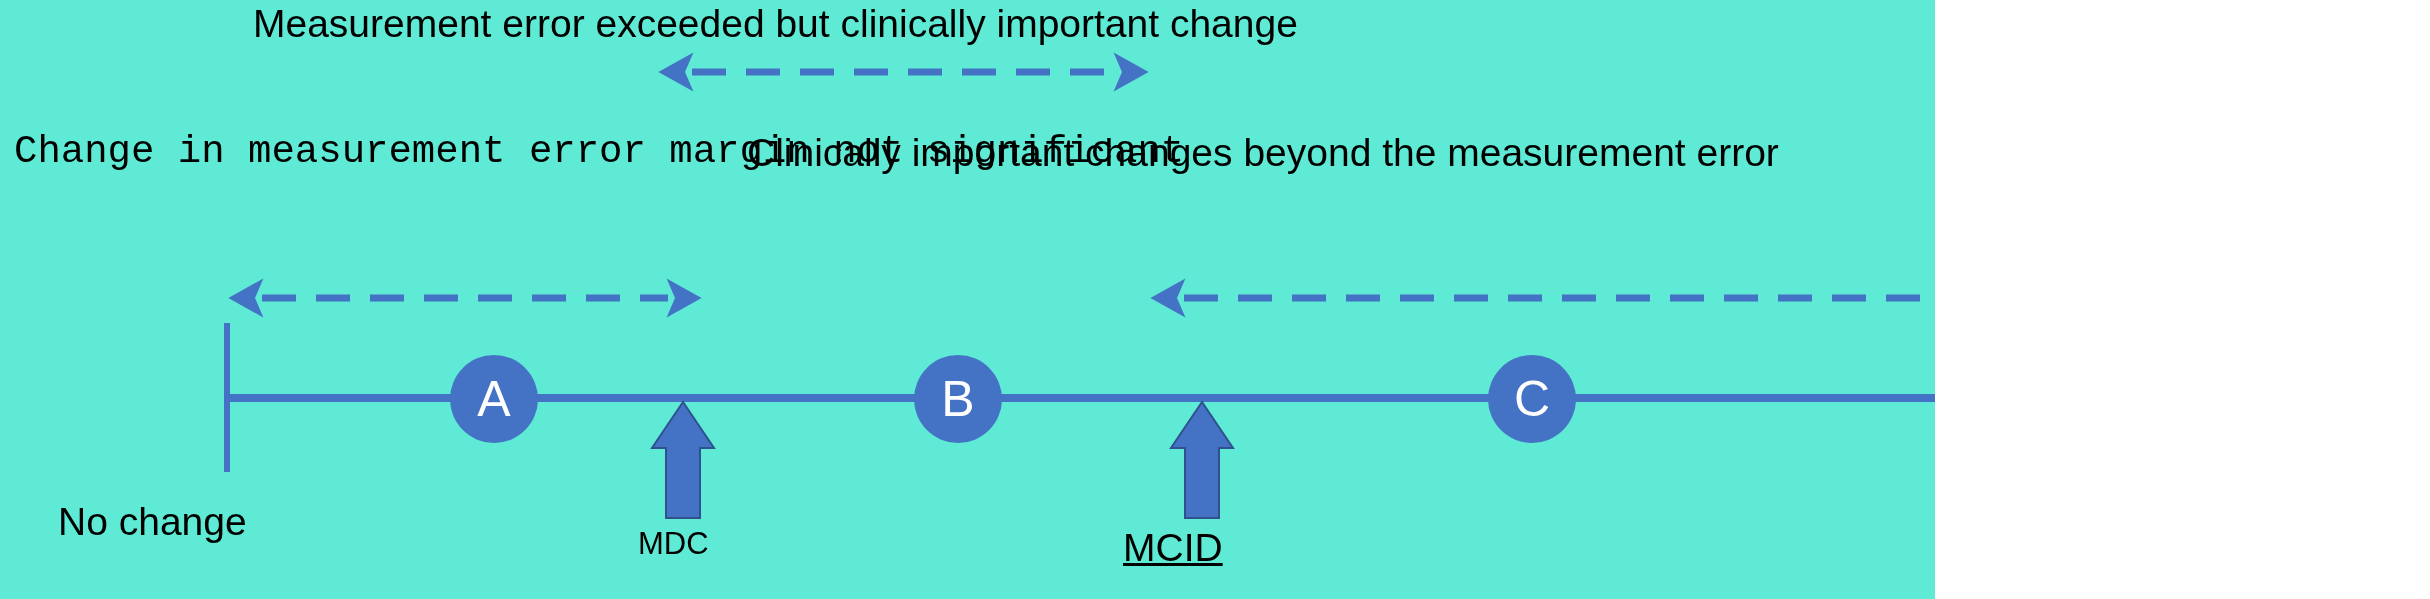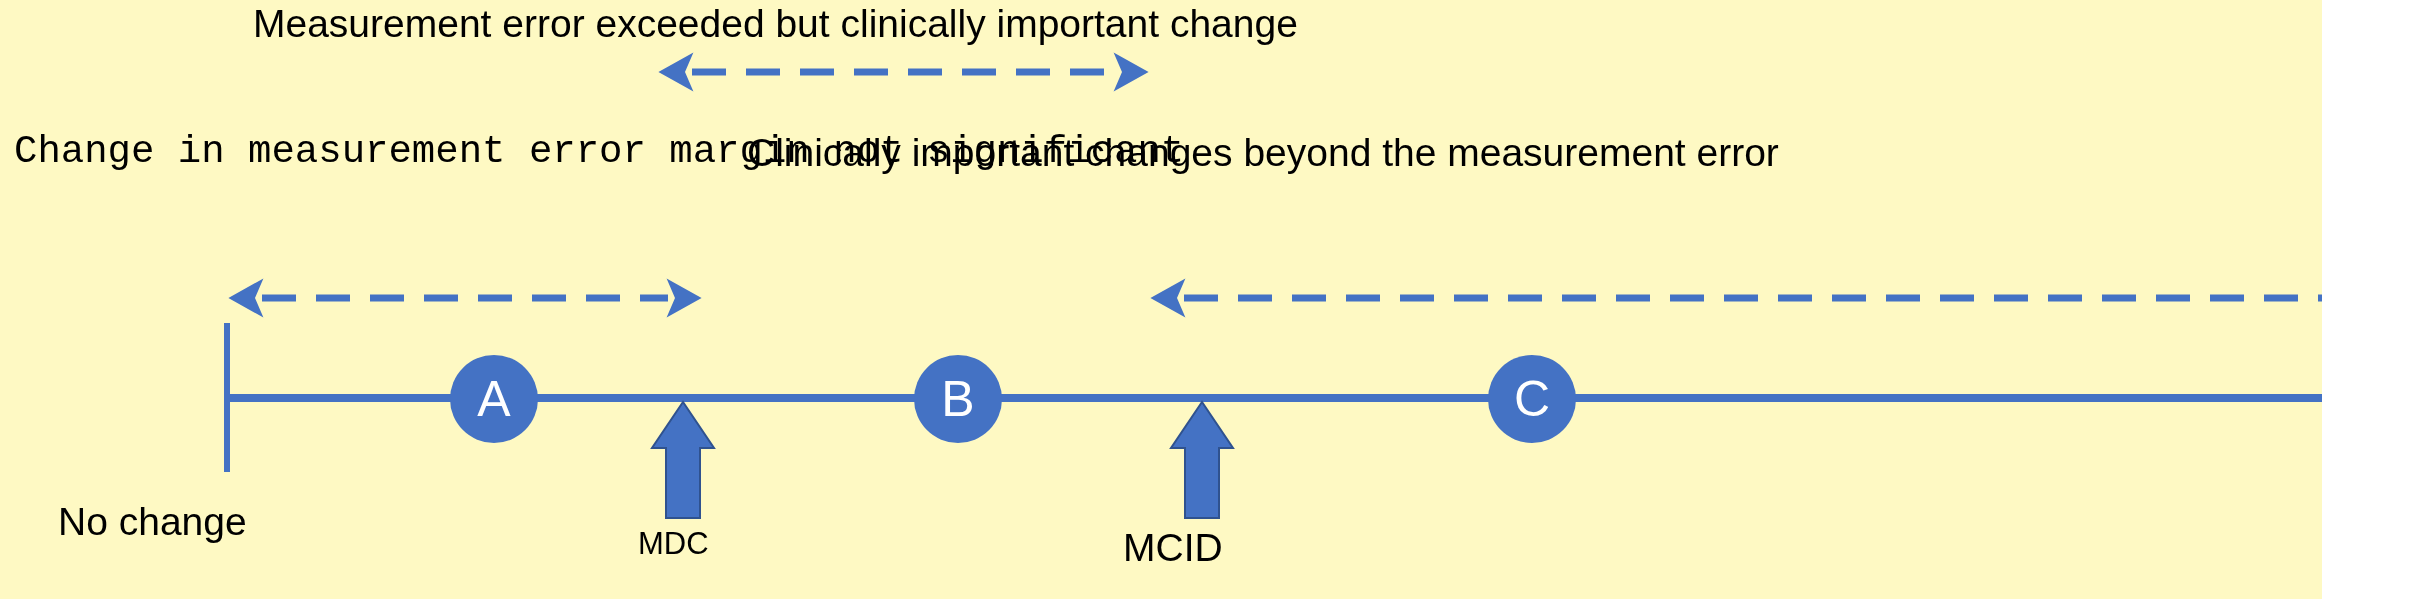--- a/index.html
+++ b/index.html
@@ -6,23 +6,23 @@
     margin: 0;
     padding: 0;
     background: #ffffff;
   }
   body {
     font-family: "Liberation Sans", sans-serif;
     color: #000000;
   }
   #canvas {
     position: relative;
-    width: 2322px;
+    width: 1935px;
     height: 599px;
-    background: #fef9c3;
+    background: #5eead4;
     overflow: hidden;
   }
   .lbl {
     position: absolute;
     white-space: nowrap;
     color: #000000;
     font-family: "Liberation Sans", sans-serif;
     line-height: 1;
   }
   .lbl-top-title {
@@ -53,20 +53,21 @@
   }
   .lbl-mdc {
     left: 638px;
     top: 528px;
     font-size: 31px;
   }
   .lbl-mcid {
     left: 1123px;
     top: 528px;
     font-size: 39px;
+    text-decoration: underline;
   }
 
   .svg-layer {
     position: absolute;
     left: 0;
     top: 0;
     width: 2430px;
     height: 599px;
   }
 

